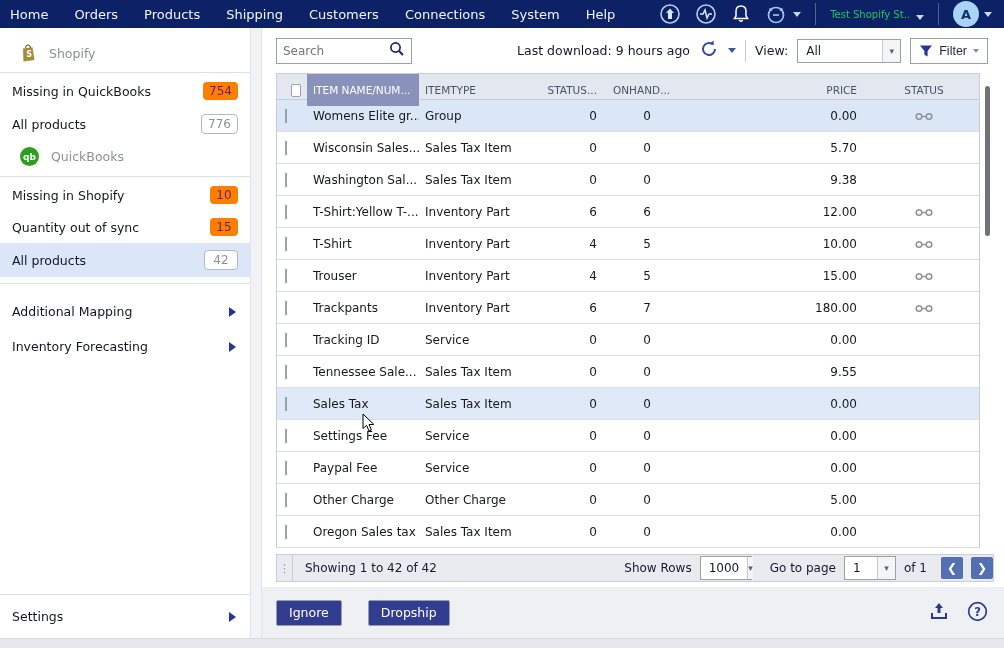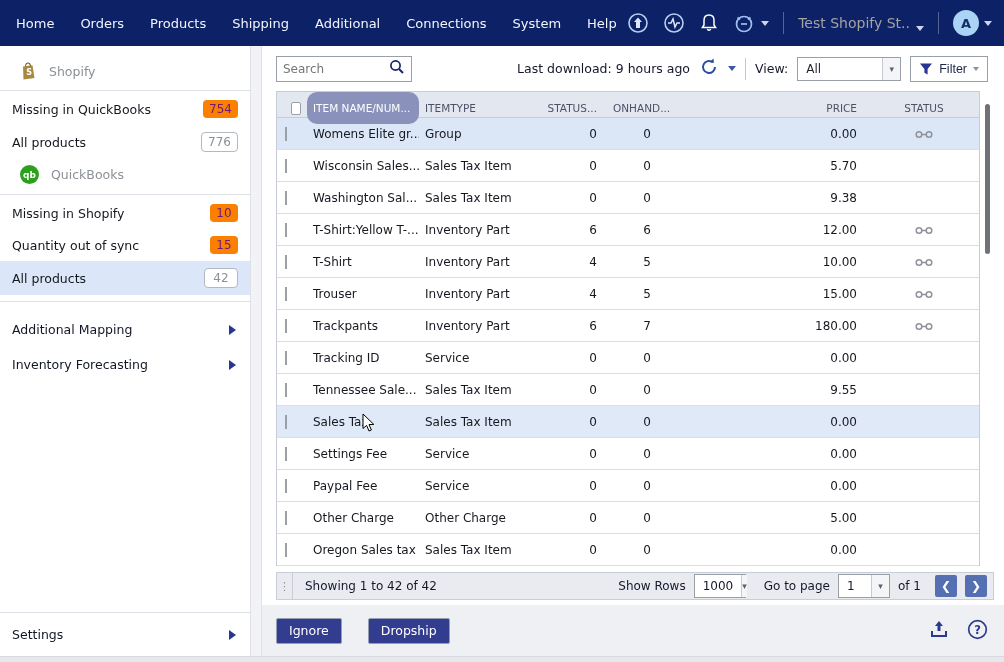--- a/index.html
+++ b/index.html
@@ -1,27 +1,27 @@
 <!DOCTYPE html>
 <html><head>
 <meta charset="utf-8">
 <style>
   * { box-sizing: border-box; margin: 0; padding: 0; }
   html,body { width:1004px; height:662px; overflow:hidden; }
   body { font-family:"DejaVu Sans","Liberation Sans",sans-serif; background:#fff; color:#1f2430; font-size:12px; }
 
   
-  .topbar { height:46px; background:#0c2166; display:flex; align-items:center; padding-left:16px; color:#fff; }
+  .topbar { height:28px; background:#0c2166; display:flex; align-items:center; padding-left:10px; color:#fff; }
   .nav-items { display:flex; align-items:center; gap:26px; }
   .nav-item { color:#f2f5fc; font-size:13px; cursor:default; white-space:nowrap; }
   .nav-right { margin-left:auto; display:flex; align-items:center; gap:14px; padding-right:12px; }
   .nav-right svg { display:block; }
   .vsep { width:1px; height:22px; background:rgba(255,255,255,.3); }
   .caret-w { width:0; height:0; border-left:4px solid transparent; border-right:4px solid transparent; border-top:5px solid #cdd6ee; }
-  .store-name { font-size:14px; color:#a3a3a3; display:flex; align-items:flex-end; gap:6px; }
+  .store-name { font-size:10px; color:#22c55e; display:flex; align-items:flex-end; gap:6px; }
   .avatar-wrap { display:flex; align-items:center; gap:5px; }
   .avatar { width:26px; height:26px; border-radius:50%; background:#a9d4f5; color:#14306b; font-weight:bold; font-size:13px; display:flex; align-items:center; justify-content:center; }
 
   
   .content { display:flex; height:610px; }
   .sidebar { width:250px; background:#fff; padding-top:10px; position:relative; display:flex; flex-direction:column; }
   .side-strip { width:12px; background:#f2f3f6; border-left:1px solid #e0e2e8; border-right:1px solid #e0e2e8; }
   .main { flex:1; background:#fff; display:flex; flex-direction:column; }
   .bottom-strip { height:10px; background:#e6e8ec; border-top:1px solid #d6d9df; }
 
@@ -56,37 +56,37 @@
   .filter-btn { height:26px; border:1px solid #9aa0a8; background:#fff; display:flex; align-items:center; gap:6px; padding:0 8px; font-size:12.5px; color:#1c2544; }
   .caret-sm { width:0; height:0; border-left:3.5px solid transparent; border-right:3.5px solid transparent; border-top:4px solid #8a90a0; }
 
   
   .table-region { position:relative; margin-left:14px; width:718px; }
   .grid-table { width:704px; border:1px solid #c8ccd6; border-bottom:none; }
   .trow { display:grid; grid-template-columns:30px 112px 116px 72px 72px 188px 114px; align-items:center; height:32px; border-bottom:1px solid #dcdee4; background:#fff; }
   .trow.head { height:26px; background:#e3e7f0; border-bottom:1px solid #c8ccd6; }
   .trow.selected { background:#dbe7f7; }
   .trow.hovered { background:#e0e9f7; }
-  .hcell { font-size:10.5px; color:#4a5366; white-space:nowrap; overflow:hidden; padding:16px 6px; height:100%; display:flex; align-items:center;border-radius:10px; }
+  .hcell { font-size:10.5px; color:#4a5366; white-space:nowrap; overflow:hidden; padding:16px 6px; height:100%; display:flex; align-items:center; }
   .hcell.sorted { background:#8a92bb; color:#fff; }
   .hcell.r { justify-content:flex-end; padding-right:10px; }
   .hcell.c { justify-content:center; }
   .cell { padding:0 6px; white-space:nowrap; overflow:hidden; font-size:12px; color:#15181f; }
   .cell.r { text-align:right; padding-right:10px; }
   .cell.c { text-align:center; }
   .cb { width:13px; height:13px; border:1px solid #9aa0a8; border-radius:2px; background:#fff; margin-left:8px; }
   .link-icon { display:inline-block; vertical-align:middle; }
   .scroll-gutter { position:absolute; top:1px; left:706px; width:12px; height:473px; }
   .scroll-thumb { position:absolute; top:12px; left:3px; width:5px; height:150px; background:#6f7379; border-radius:3px; }
 
   
   .pagebar { margin:6px 0 0 14px; width:718px; height:28px; background:#e9ebf1; border:1px solid #c9cdd8; display:flex; align-items:center; font-size:12px; color:#15182b; }
   .grip { width:16px; align-self:stretch; border-right:1px solid #c9cdd8; display:flex; align-items:center; justify-content:center; color:#8a8f98; font-size:11px; letter-spacing:0; }
   .showing { margin-left:12px; }
-  .pager-right { margin-left:auto; display:flex; align-items:center; gap:8px; padding-right:6px; }
+  .pager-right { margin-left:auto; display:flex; align-items:center; gap:8px; }
   .rows-select { width:52px; }
   .page-select { width:52px; }
   .pgbtn { width:22px; height:22px; background:#5570b2; border-radius:2px; color:#fff; display:flex; align-items:center; justify-content:center; font-size:12px; font-weight:bold; }
 
   
   .actionbar { margin-top:5px; flex:1; background:#eef0f4; display:flex; align-items:center; padding:0 16px 0 14px; gap:26px; }
   .act-btn { height:26px; padding:0 12px; background:#333d90; color:#fff; font-size:12.5px; border:1px solid #959eae; border-radius:2px; display:flex; align-items:center; font-family:inherit; }
   .act-icons { margin-left:auto; display:flex; align-items:center; gap:18px; }
 
   
@@ -94,21 +94,21 @@
 </style>
 </head>
 <body>
 
 <nav class="topbar">
   <div class="nav-items">
     <span class="nav-item">Home</span>
     <span class="nav-item">Orders</span>
     <span class="nav-item">Products</span>
     <span class="nav-item">Shipping</span>
-    <span class="nav-item">Additional</span>
+    <span class="nav-item">Customers</span>
     <span class="nav-item">Connections</span>
     <span class="nav-item">System</span>
     <span class="nav-item">Help</span>
   </div>
   <div class="nav-right">
     <span>
       <svg width="22" height="22" viewBox="0 0 22 22">
           <circle cx="11" cy="11" r="9" fill="none" stroke="#b9cdf0" stroke-width="1.6"></circle>
           <path d="M11 5.5 L15 10 H13 V16 H9 V10 H7 Z" fill="#dbe6f8"></path>
         </svg>

